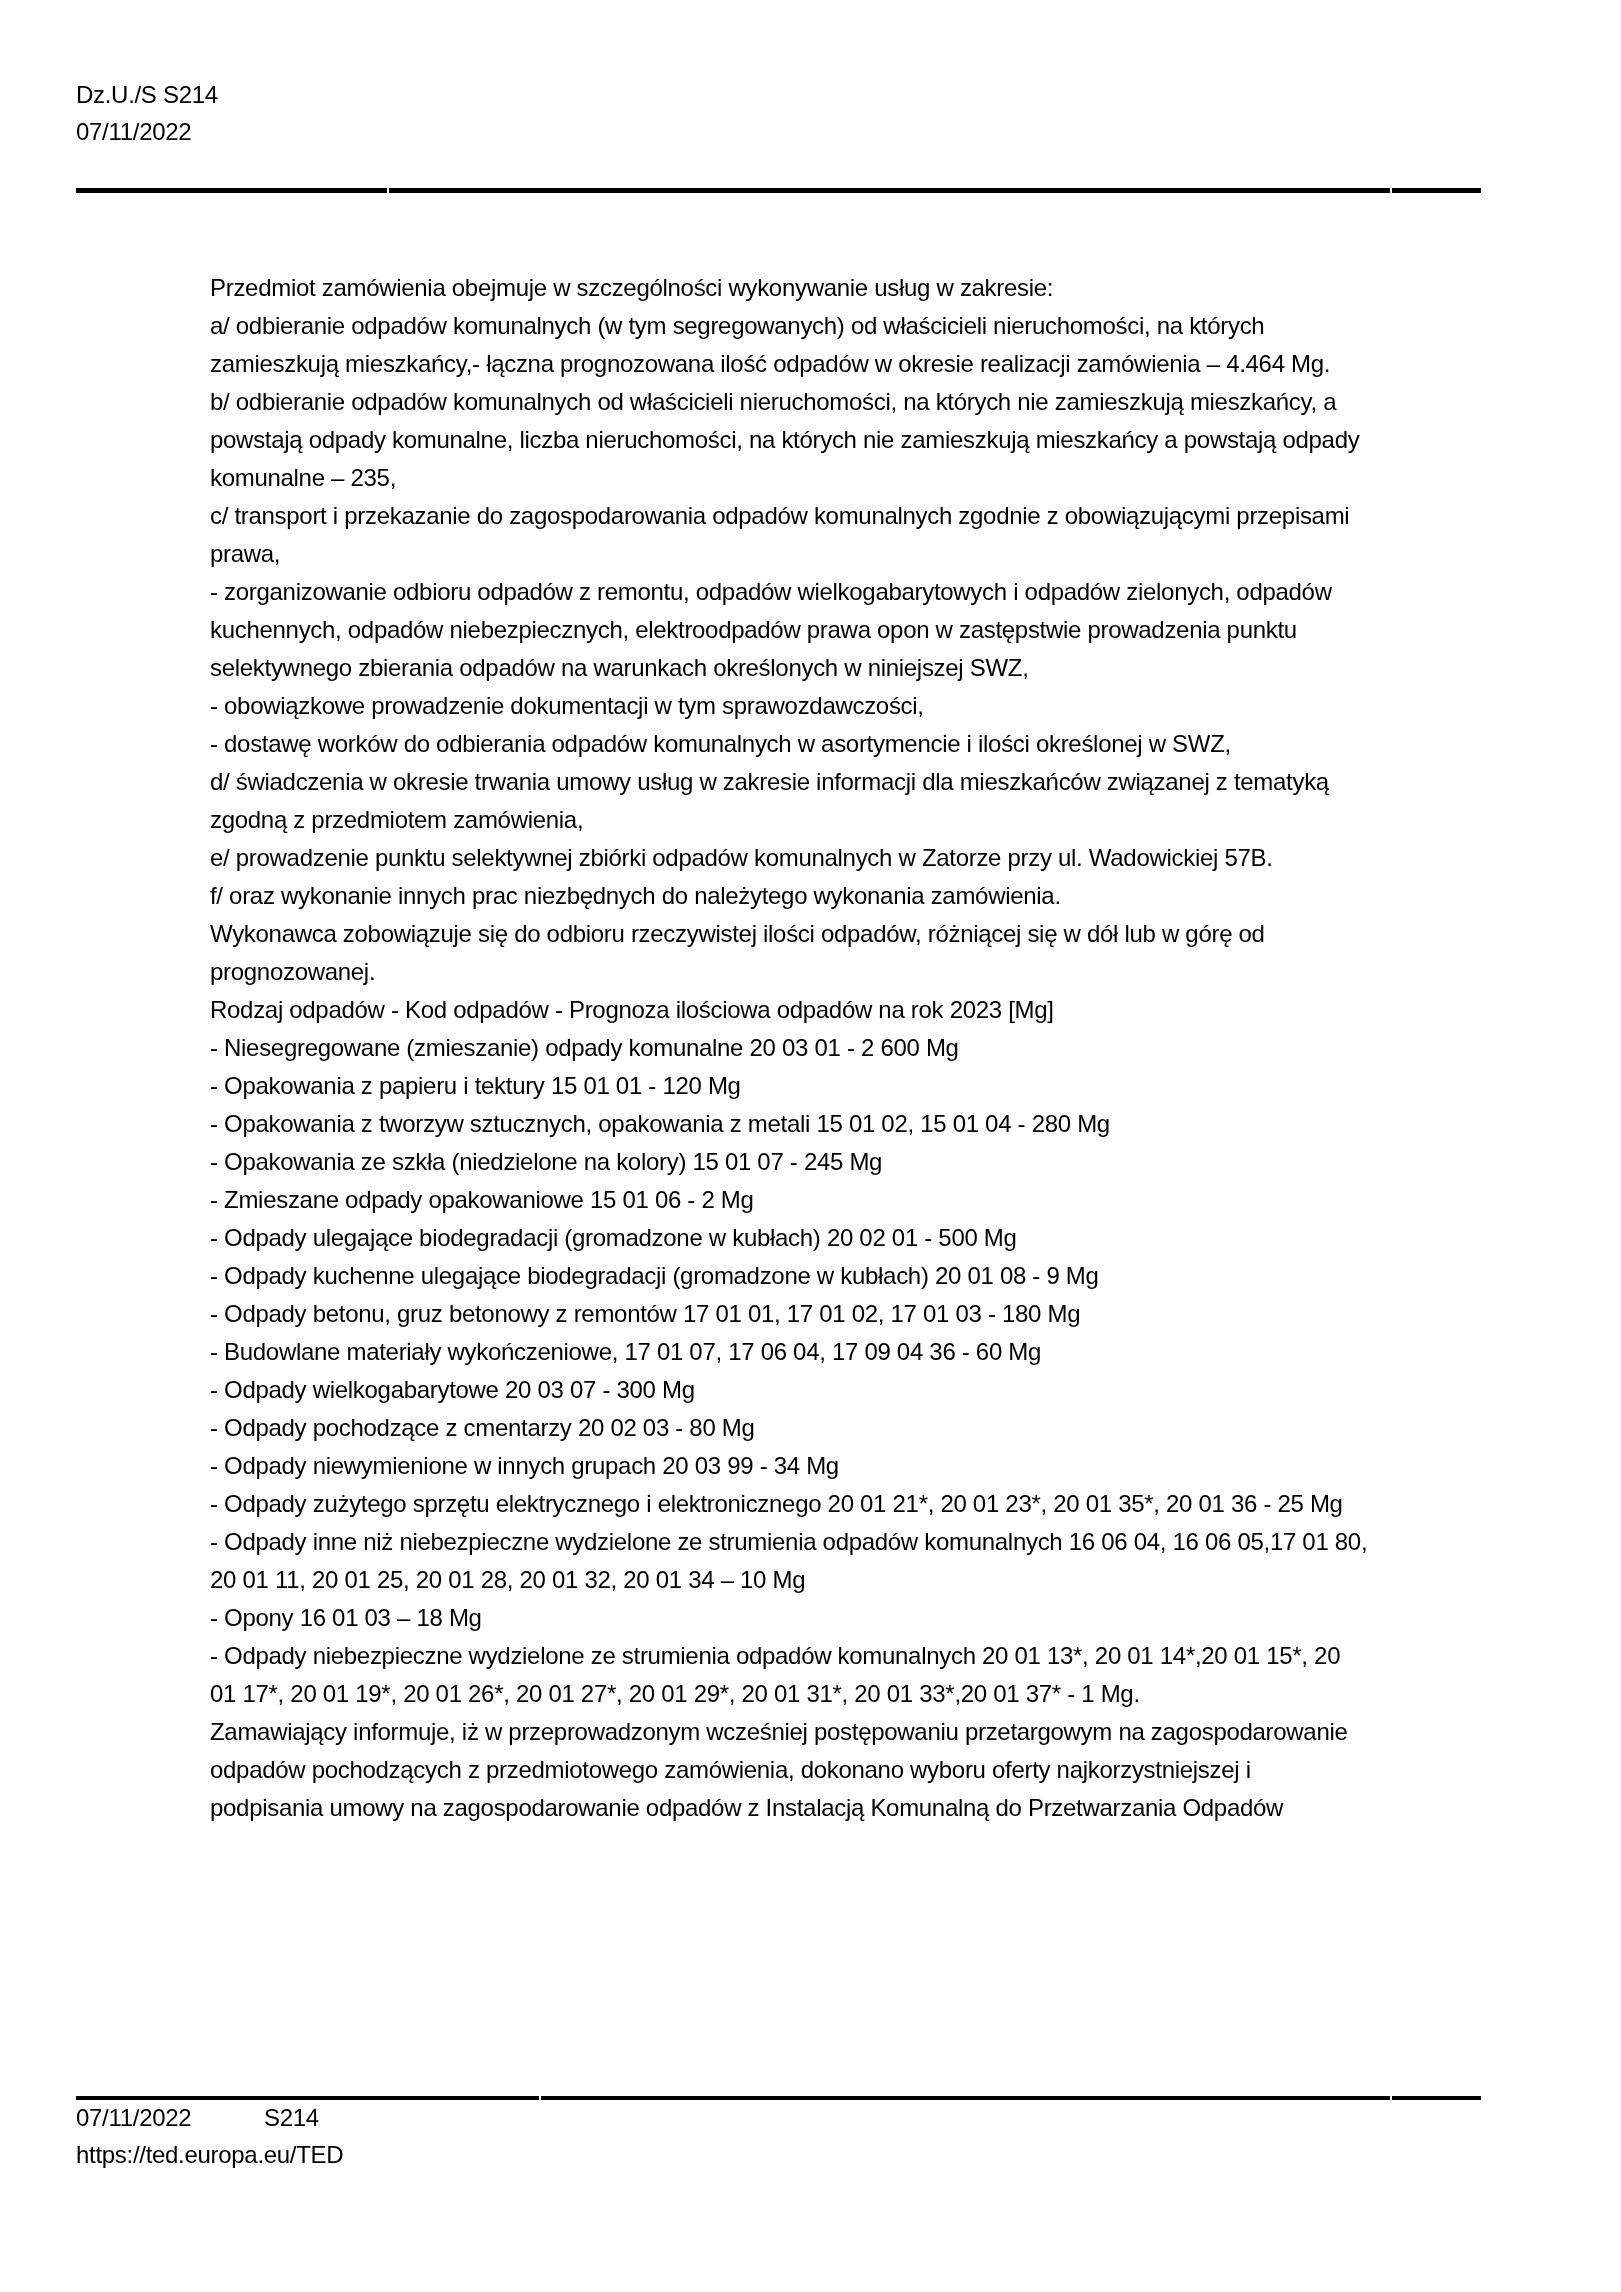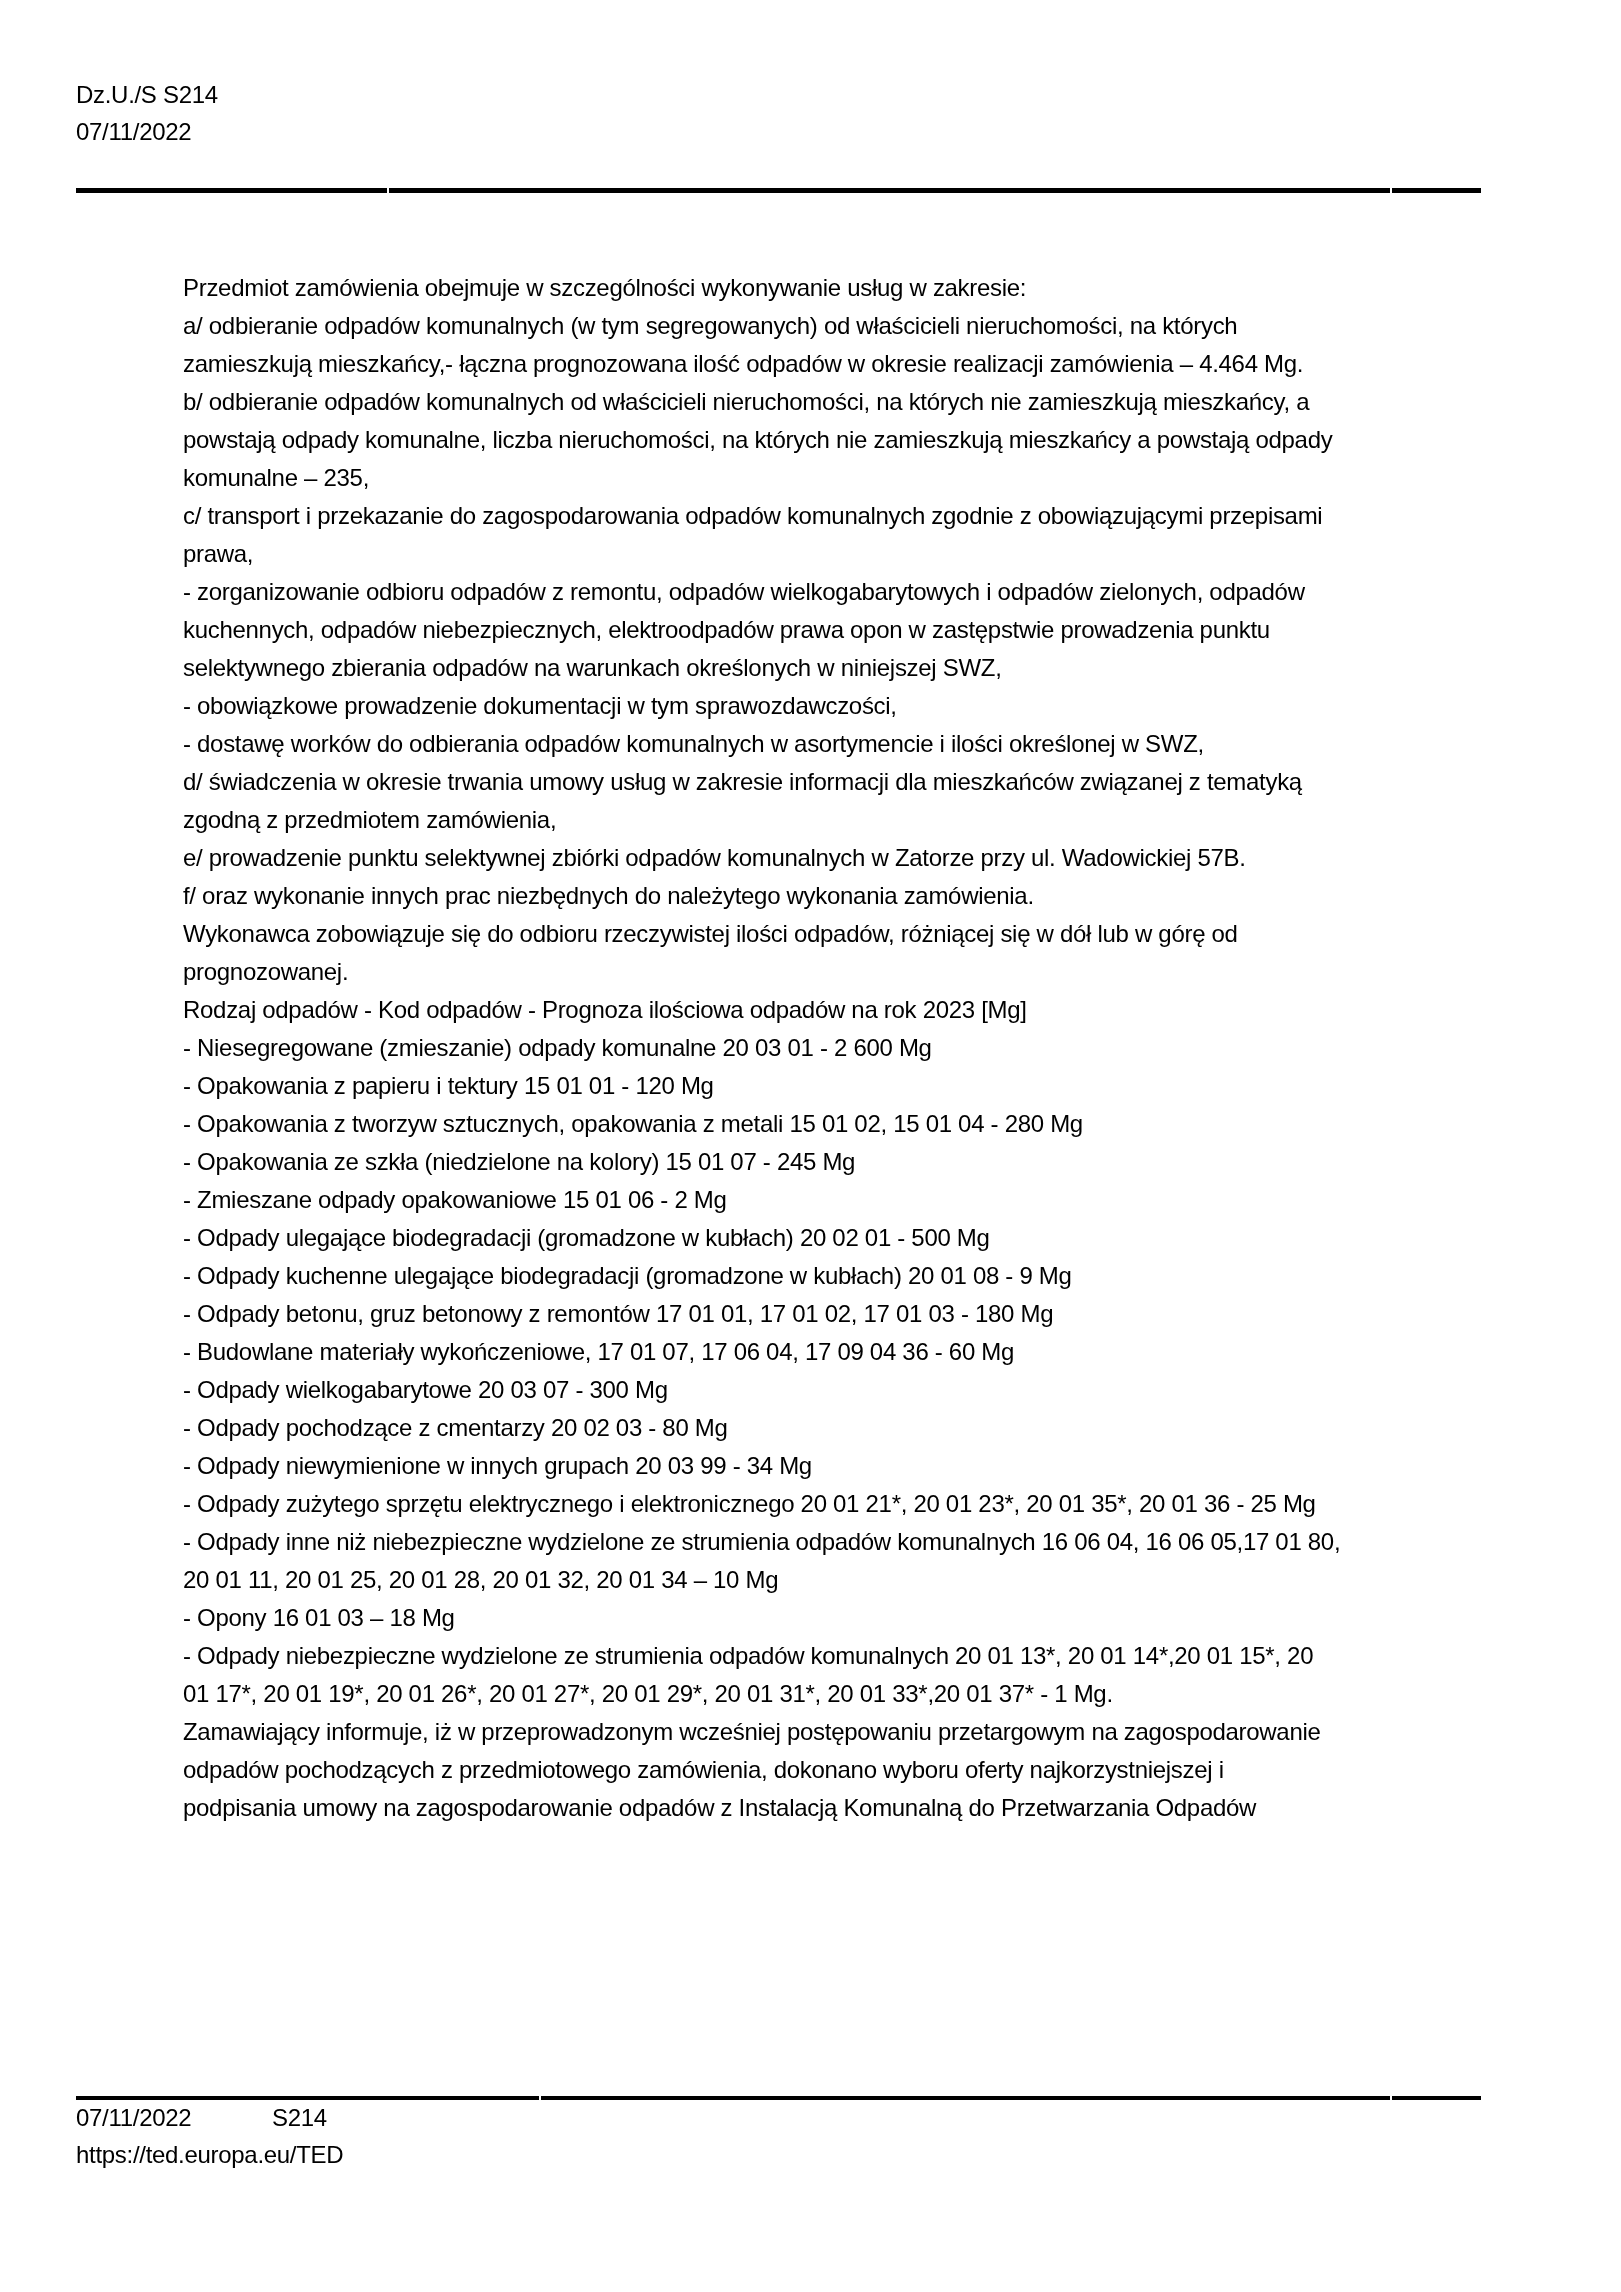--- a/index.html
+++ b/index.html
@@ -45,21 +45,21 @@
   .rule-header .seg1 { width: 311px; }
   .rule-header .seg2 { width: 1001px; }
   .rule-header .seg3 { width: 151px; }
   .rule-footer .seg1 { width: 463px; }
   .rule-footer .seg2 { width: 849px; }
   .rule-footer .seg3 { width: 151px; }
 
   
   .body-text {
     position: absolute;
-    left: 183px;
+    left: 210px;
     top: 269px;
     width: 1351px;
   }
   .body-line {
     height: 38px;
     line-height: 38px;
     white-space: nowrap;
   }
 
   
@@ -68,21 +68,21 @@
     left: 76px;
     top: 2099px;
     width: 1466px;
   }
   .f-row {
     position: relative;
     height: 37px;
     line-height: 37px;
     white-space: nowrap;
   }
-  .f-series { position: absolute; left: 196px; top: 0; }
+  .f-series { position: absolute; left: 188px; top: 0; }
   .f-right  { position: absolute; right: 0;   top: 0; }
 </style>
 </head>
 <body>
 
 <div class="page">
 
   <div class="header">
     <div class="h-row">Dz.U./S S214</div>
     <div class="h-row">

